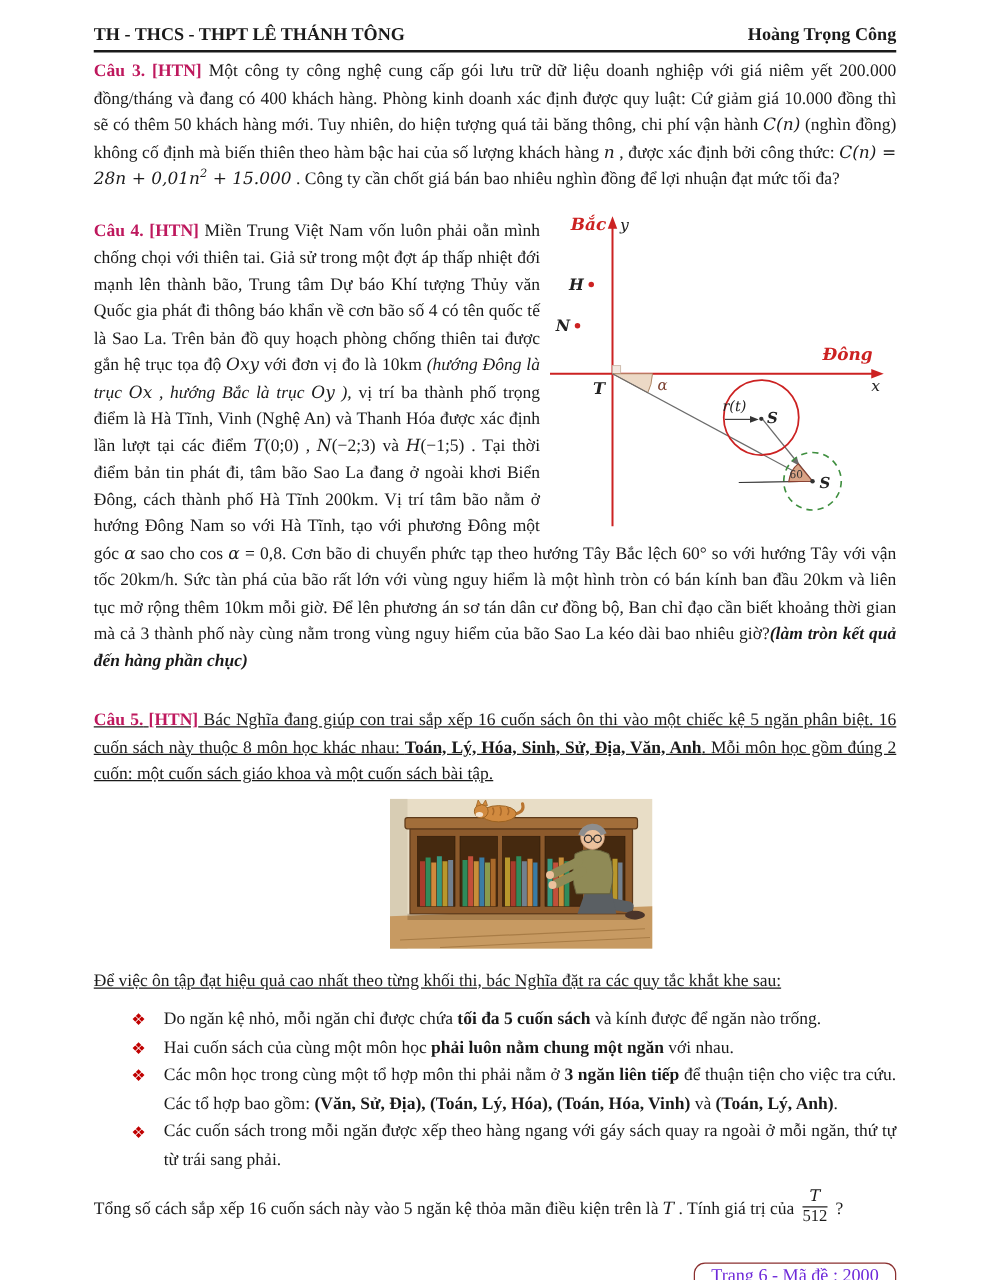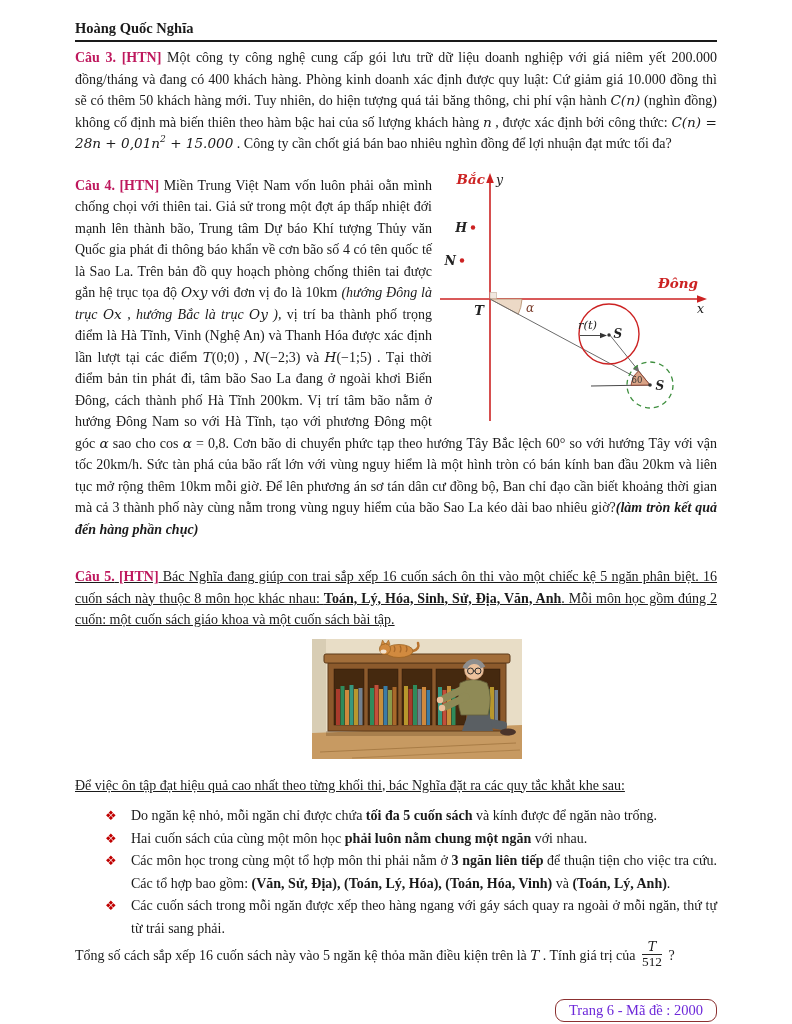--- a/index.html
+++ b/index.html
@@ -21,33 +21,34 @@
   .frac .num{display:block;border-bottom:1px solid #222;padding:0 4px;}
   .frac .den{display:block;}
   .figure-right{float:right;width:352px;height:258px;margin:-6px -75px 2px 8px;}
   .clear{clear:both;}
   .bookshelf{margin:8px 0 0 237px;width:210px;height:120px;}
   .intro{margin-top:16px;text-decoration:underline;}
   .rules{margin-top:9px;}
   .rule{display:flex;font-size:14px;line-height:22.5px;padding-left:30px;}
   .rule .bullet{color:#c00000;width:26px;flex:none;font-size:13px;}
   .rule .rtext{flex:1;text-align:justify;}
-  .final{margin-top:2px;}
+  .final{margin-top:13px;}
   .footer{margin-top:10px;text-align:right;}
   .badge{display:inline-block;border:1.5px solid #8b3030;border-radius:9px;
          padding:2px 13px;color:#6d28d9;font-size:14.5px;margin-top:17px;}
   svg text{font-family:"DejaVu Serif",serif;}
 </style>
 </head>
 <body>
 
 <div class="page">
 
   <div class="hdr">
-    <span>Hoàng Quốc Nghĩa</span>
+    <span>TH - THCS - THPT LÊ THÁNH TÔNG</span>
+    <span>Hoàng Trọng Công</span>
   </div>
 
   <p class="para q3"><span class="qlabel"><span>Câu 3.</span> <span>[HTN]</span></span><span><span> Một công ty công nghệ cung cấp gói lưu trữ dữ liệu doanh nghiệp với giá niêm yết 200.000 đồng/tháng và đang có 400 khách hàng. Phòng kinh doanh xác định được quy luật: Cứ giảm giá 10.000 đồng thì sẽ có thêm 50 khách hàng mới. Tuy nhiên, do hiện tượng quá tải băng thông, chi phí vận hành </span><span class="m">C(n)</span><span> (nghìn đồng) không cố định mà biến thiên theo hàm bậc hai của số lượng khách hàng </span><span class="m">n</span><span> , được xác định bởi công thức: </span><span class="m">C(n) = 28n + 0,01n</span><span class="m sup">2</span><span class="m"> + 15.000</span><span> . Công ty cần chốt giá bán bao nhiêu nghìn đồng để lợi nhuận đạt mức tối đa?</span></span></p>
 
   <div class="q4">
     <div class="figure-right">
       <svg viewBox="0 0 352 258" width="352" height="258">
 
         <line x1="0" y1="130" x2="260" y2="130" stroke="#cc2222" stroke-width="1.6"></line>
         <polygon points="267,130 257,126.2 257,133.8" fill="#cc2222"></polygon>

